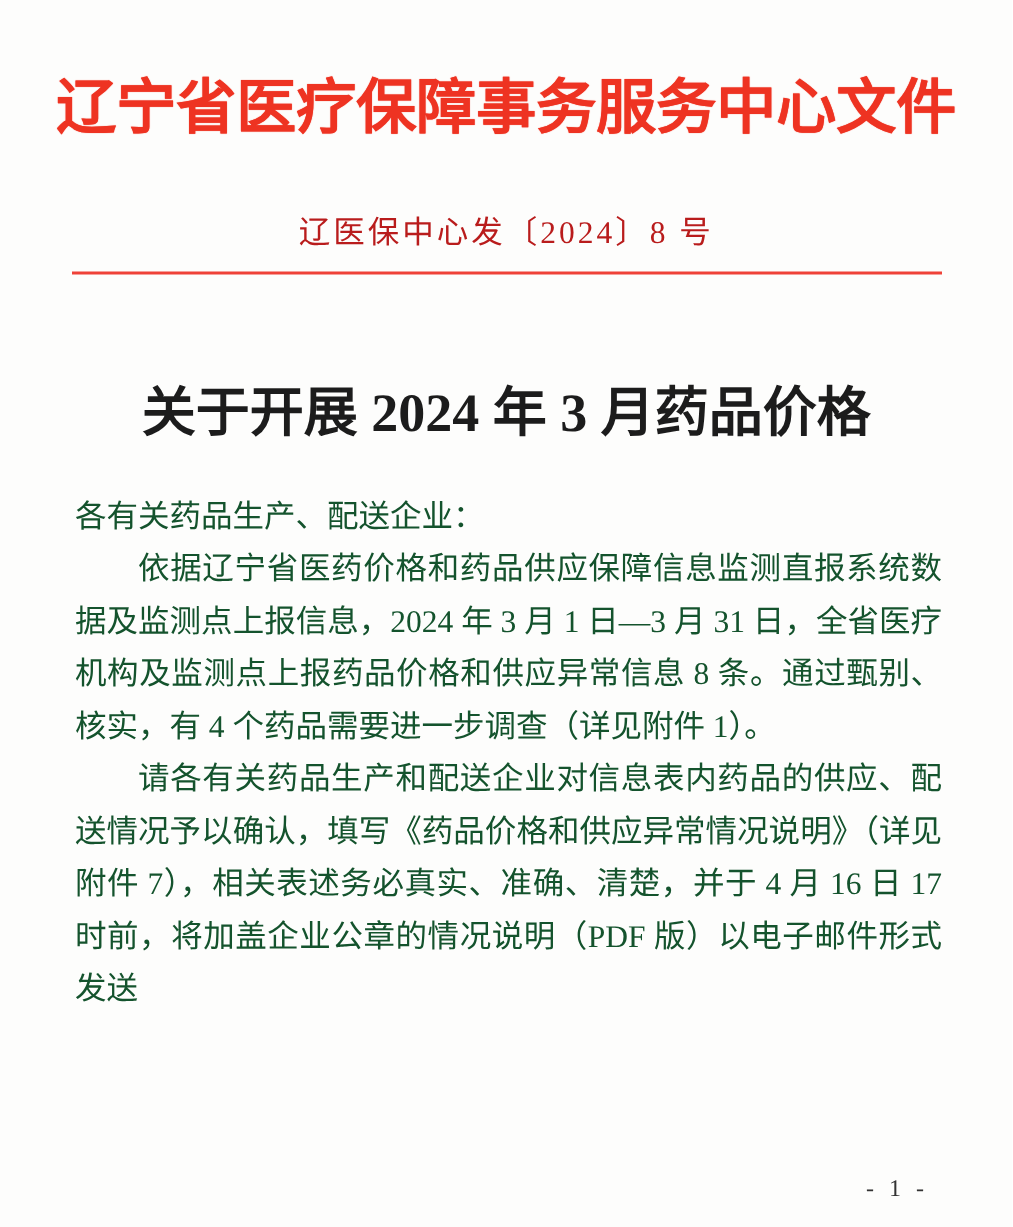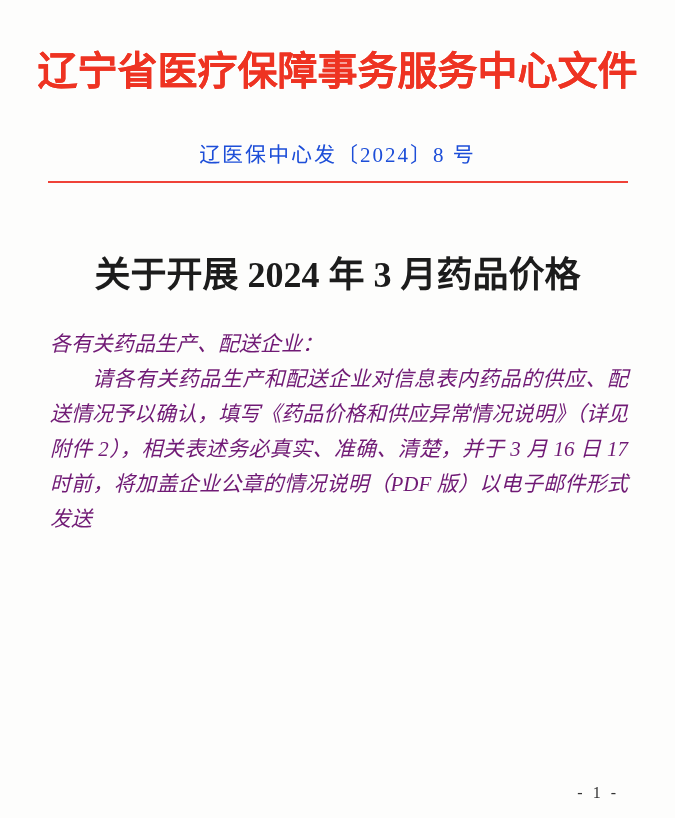--- a/index.html
+++ b/index.html
@@ -25,44 +25,43 @@
     font-weight: bold;
     letter-spacing: 0px;
     line-height: 1.1;
     white-space: nowrap;
     text-shadow: 0 0 0.6px #ee3322;
   }
   .doc-number {
     margin-top: 44px;
     text-align: center;
     font-size: 21px;
-    color: #1d4ed8;
+    color: #b91c1c;
     letter-spacing: 2px;
   }
   .red-divider {
     width: 580px;
     height: 2px;
     margin: 13px auto 0 auto;
     background: #ef4238;
   }
   .doc-title {
     margin-top: 72px;
     text-align: center;
     font-size: 36px;
     font-weight: bold;
     color: #1c1c1c;
     line-height: 40px;
   }
   .body-text {
     margin: 32px 47px 0 50px;
     font-size: 21px;
     line-height: 35px;
-    color: #701a75;
+    color: #14532d;
     text-align: justify;
-    font-style: italic;
   }
   .body-text p {
     margin: 0;
     padding: 0;
   }
   .body-text p.indented {
     text-indent: 2em;
   }
   .page-number {
     position: absolute;
@@ -83,18 +82,19 @@
   <div class="doc-number">辽医保中心发〔2024〕8 号</div>
 
   <div class="red-divider"></div>
 
   <div class="doc-title">
     <div>关于开展 2024 年 3 月药品价格</div>
   </div>
 
   <div class="body-text">
     <p>各有关药品生产、配送企业：</p>
-    <p class="indented">请各有关药品生产和配送企业对信息表内药品的供应、配送情况予以确认，填写《药品价格和供应异常情况说明》（详见附件 2），相关表述务必真实、准确、清楚，并于 3 月 16 日 17 时前，将加盖企业公章的情况说明（PDF 版）以电子邮件形式发送</p>
+    <p class="indented">依据辽宁省医药价格和药品供应保障信息监测直报系统数据及监测点上报信息，2024 年 3 月 1 日—3 月 31 日，全省医疗机构及监测点上报药品价格和供应异常信息 8 条。通过甄别、核实，有 4 个药品需要进一步调查（详见附件 1）。</p>
+    <p class="indented">请各有关药品生产和配送企业对信息表内药品的供应、配送情况予以确认，填写《药品价格和供应异常情况说明》（详见附件 7），相关表述务必真实、准确、清楚，并于 4 月 16 日 17 时前，将加盖企业公章的情况说明（PDF 版）以电子邮件形式发送</p>
   </div>
 
   <div class="page-number">- 1 -</div>
 
 </div>
 
 </body></html>

